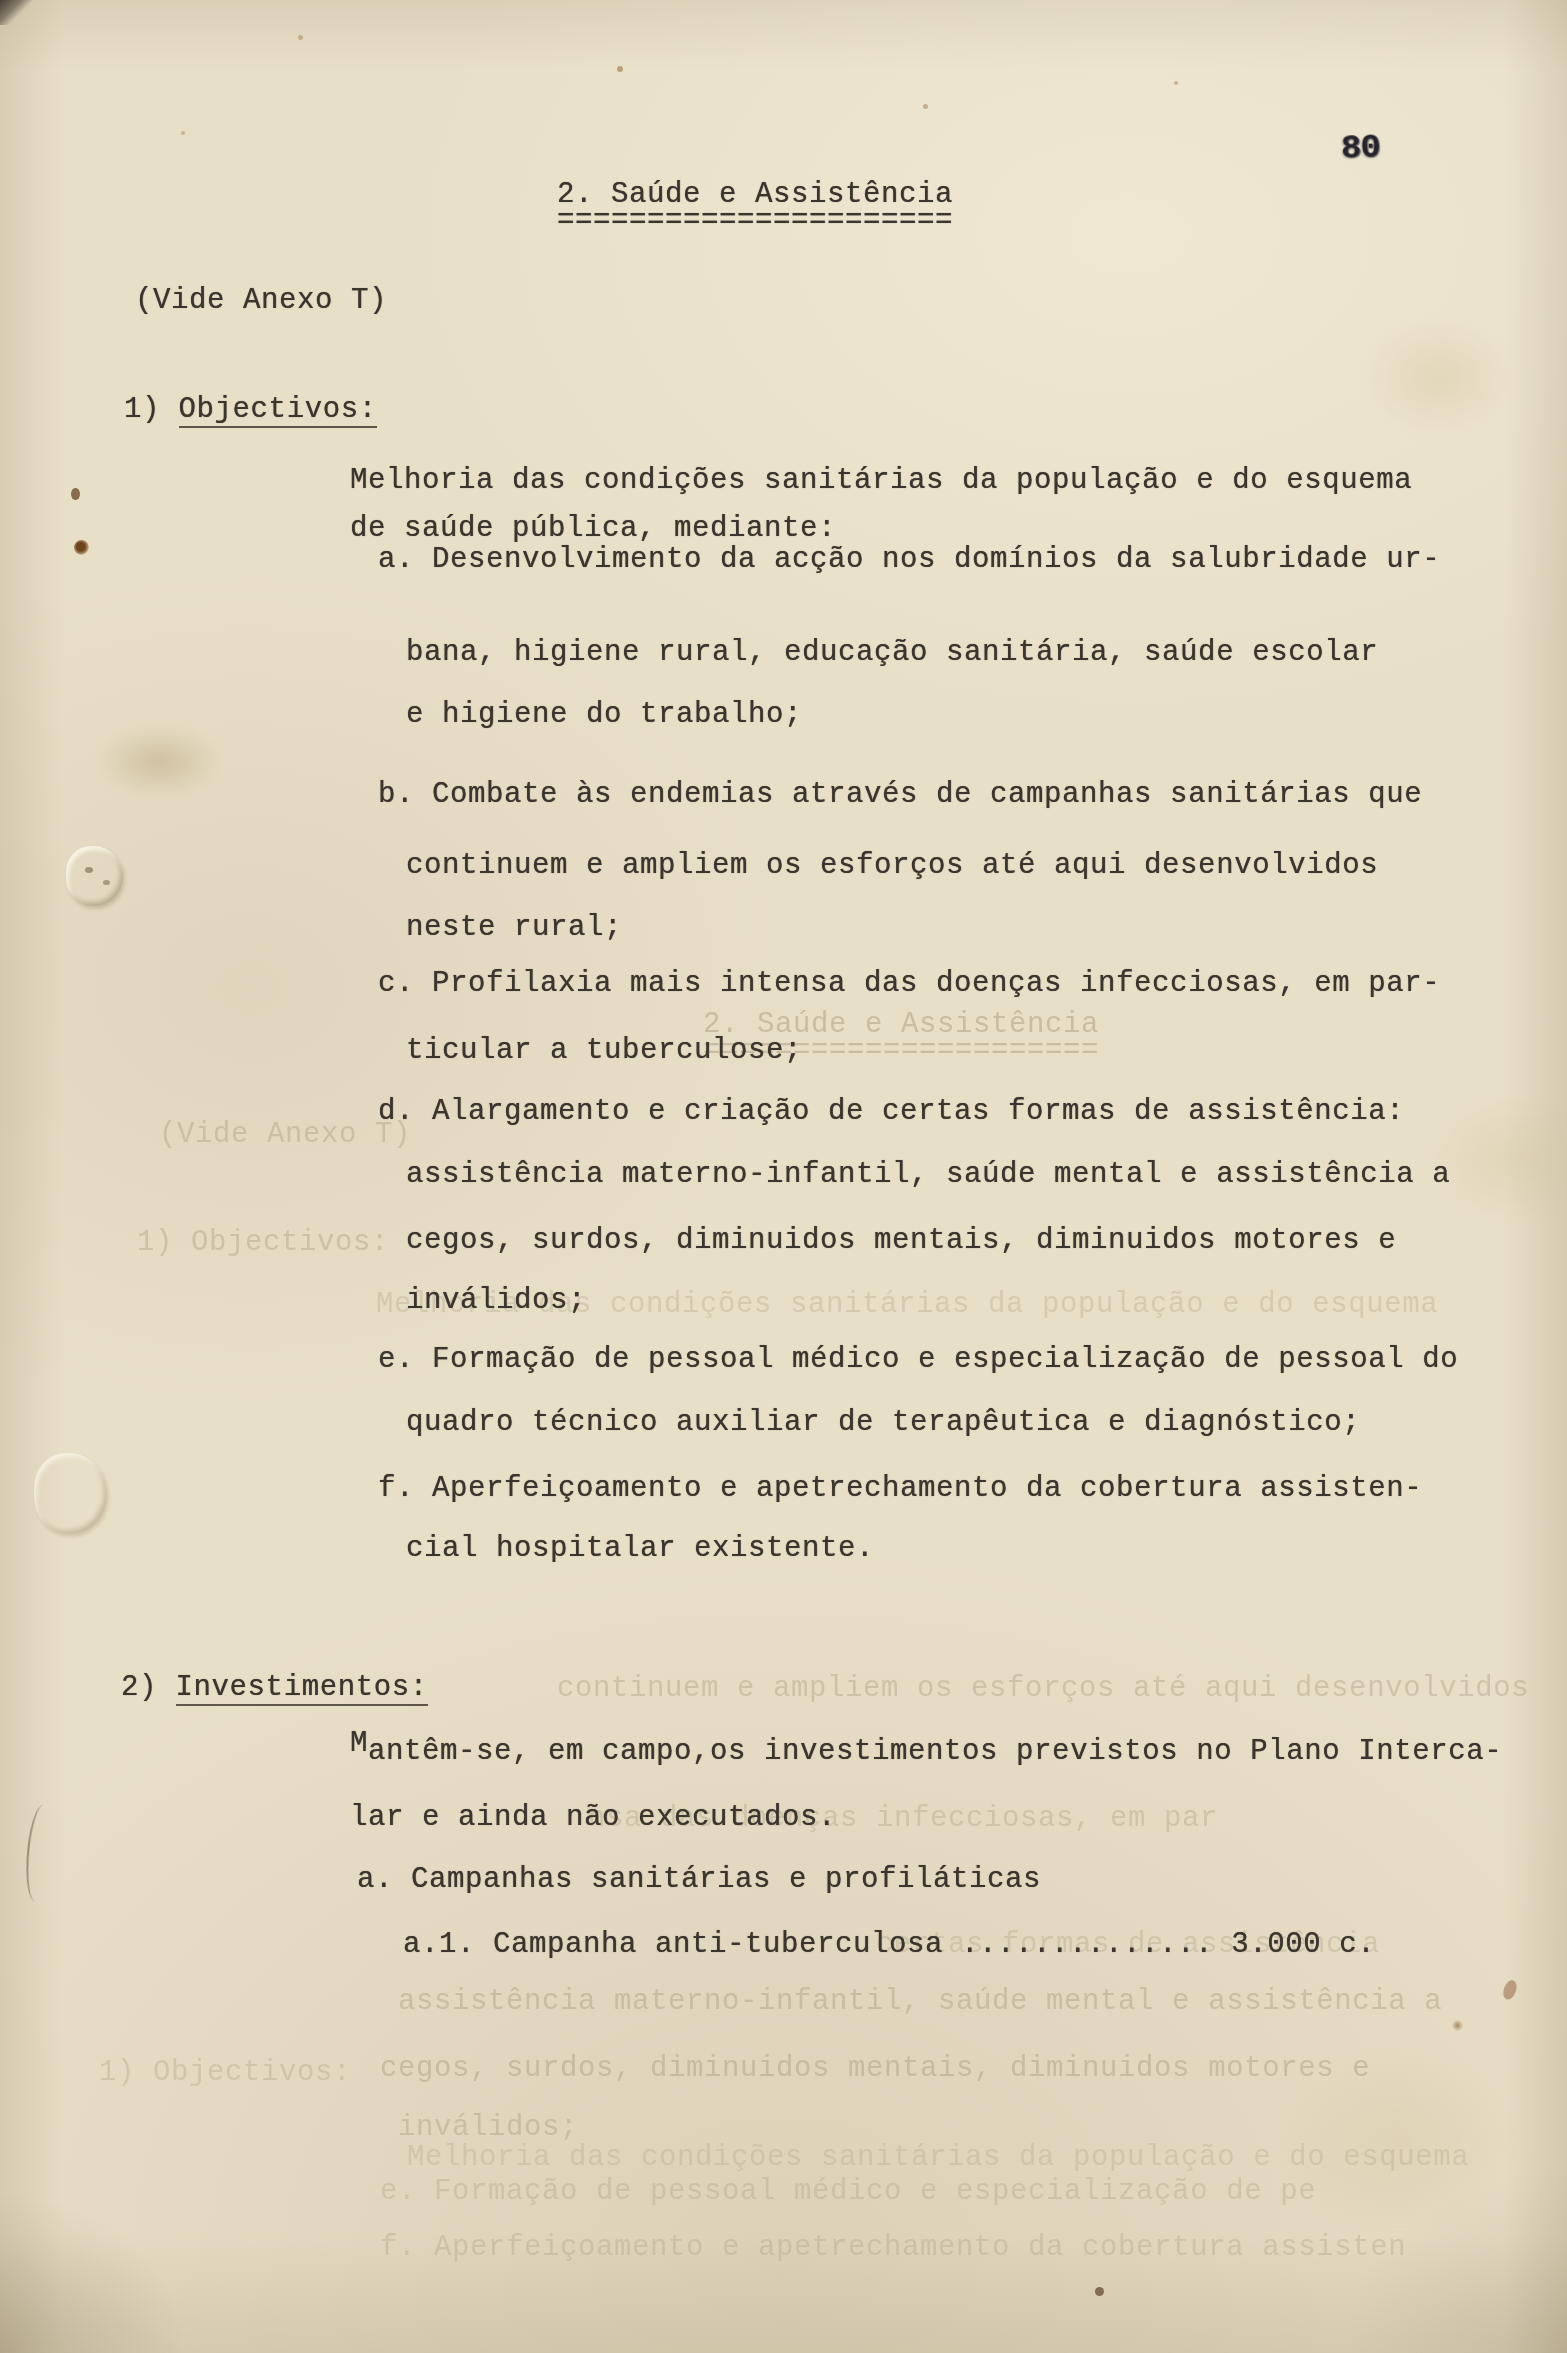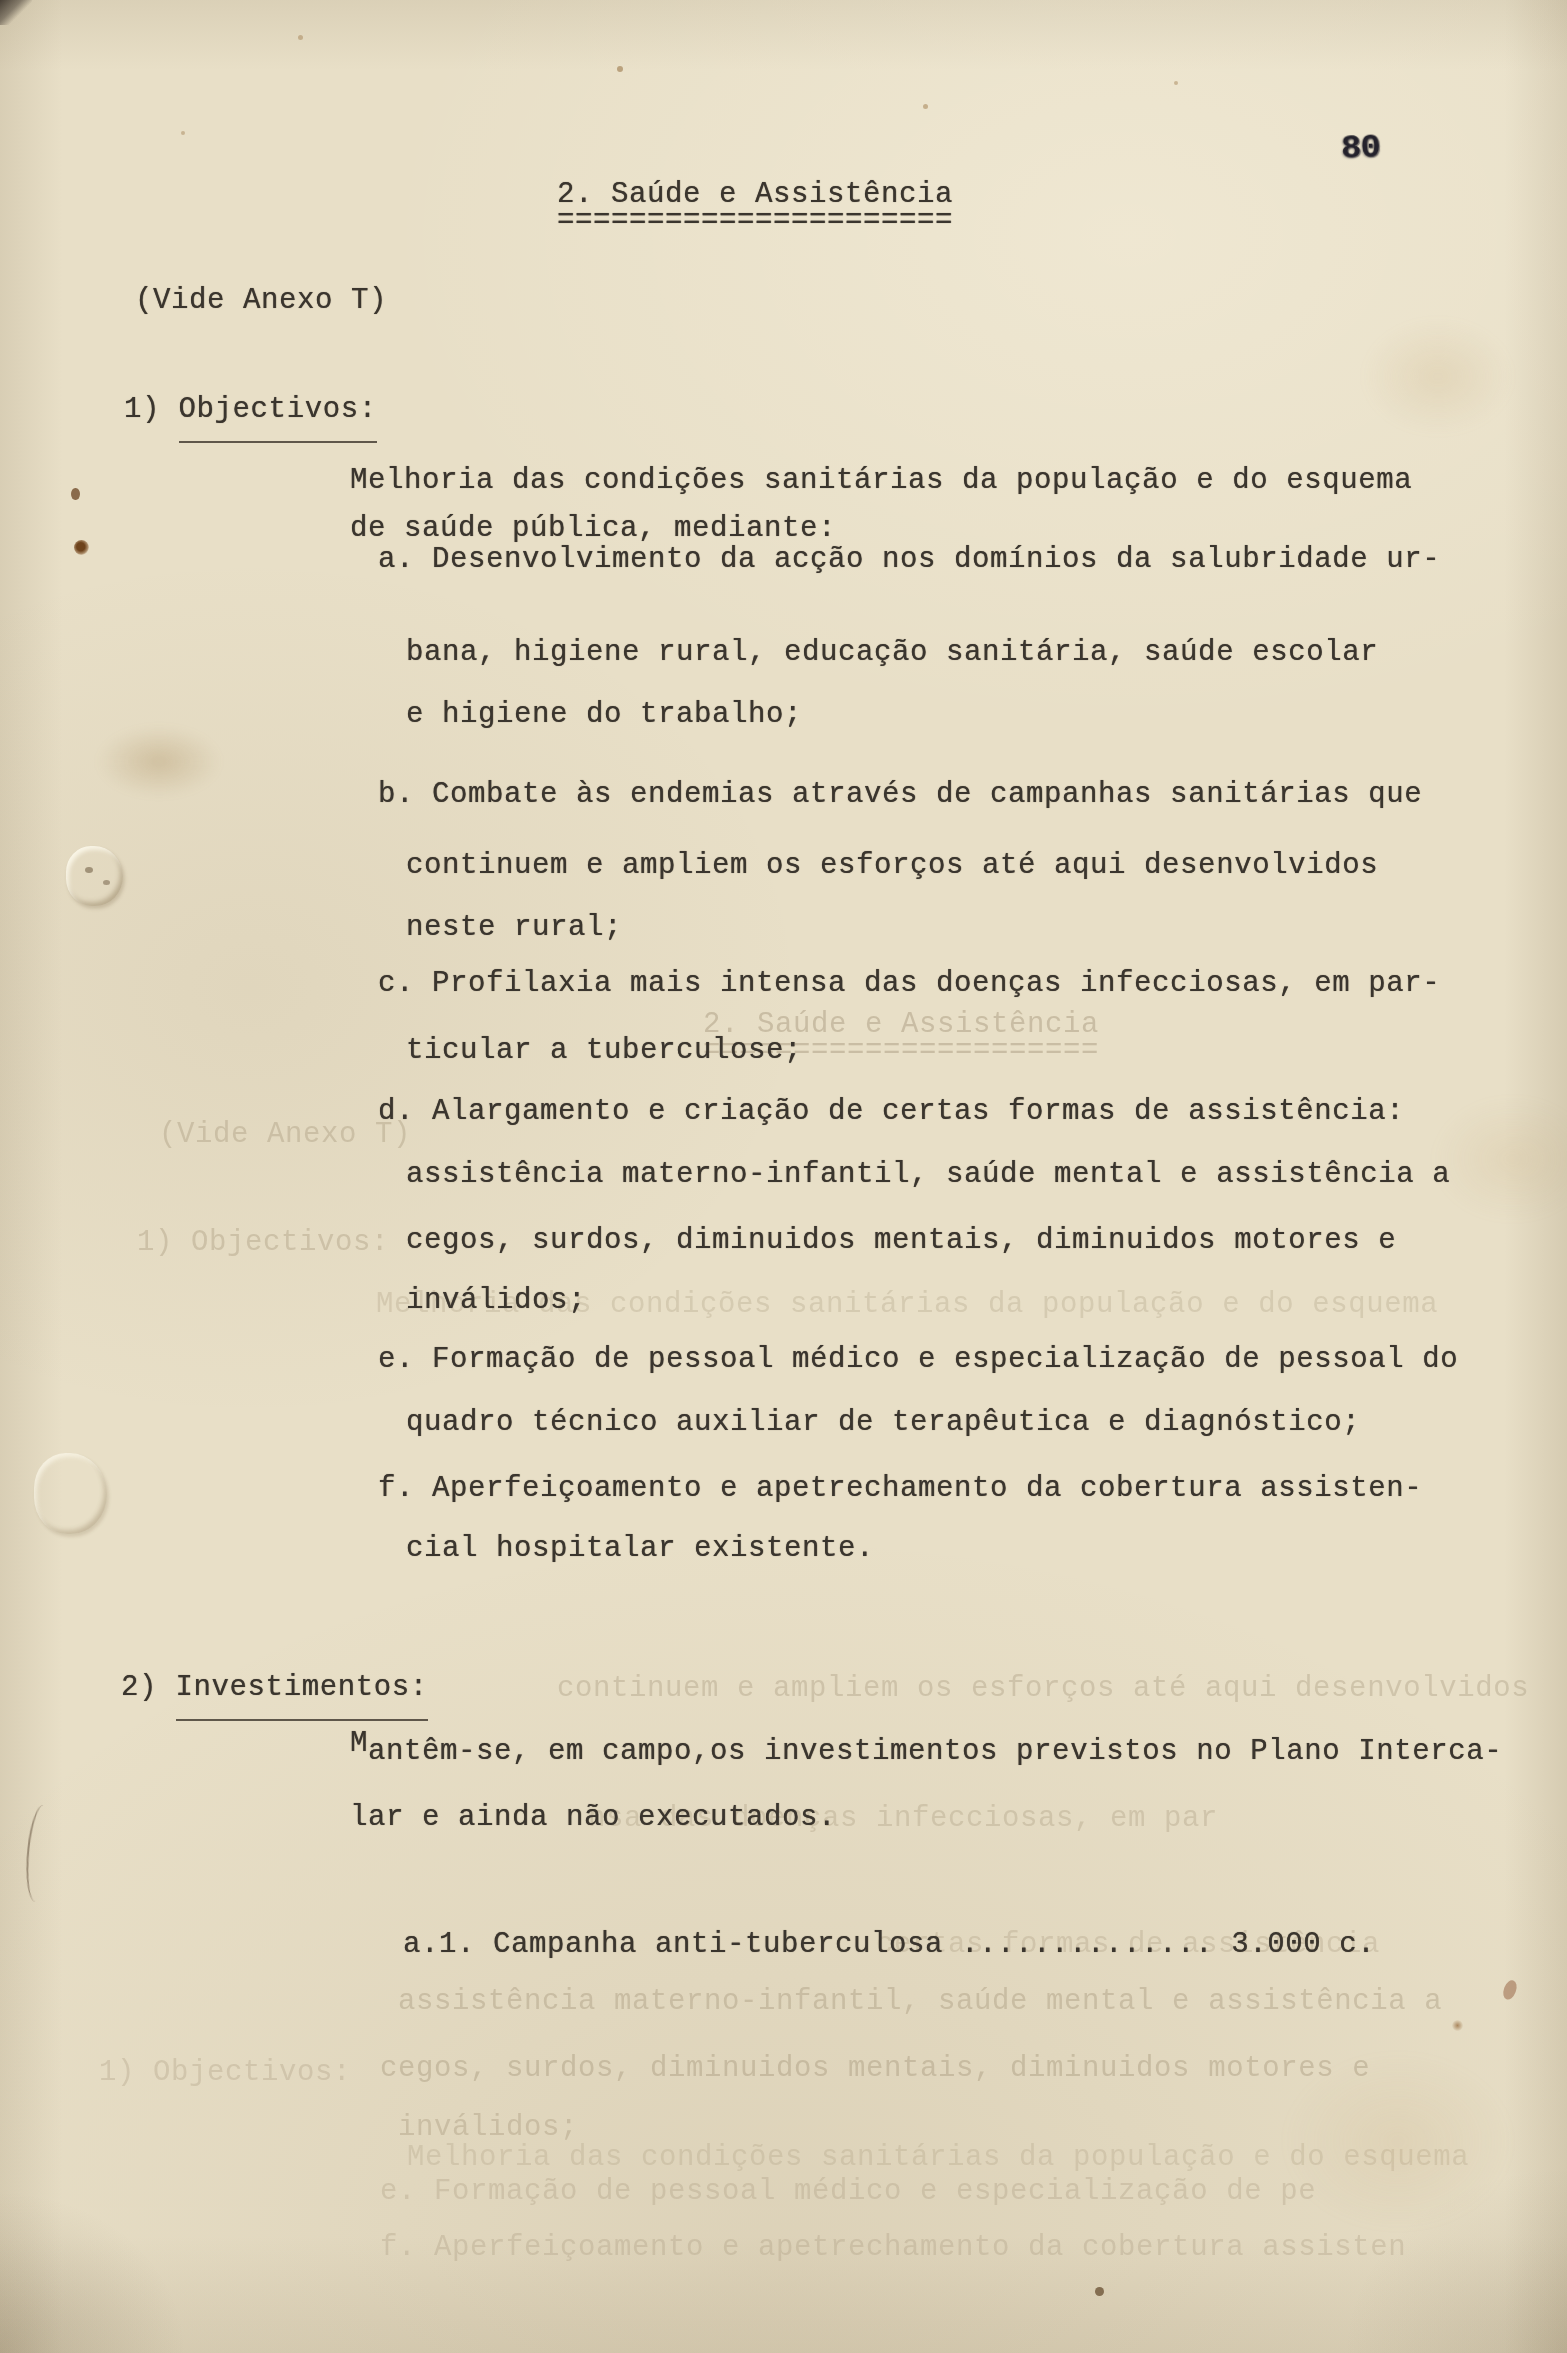--- a/index.html
+++ b/index.html
@@ -39,21 +39,21 @@
     position: absolute;
     white-space: pre;
     font-family: "Liberation Mono", monospace;
     font-size: 29px;
     line-height: 1.2;
     letter-spacing: 0.6px;
     color: #a5967a;
   }
   .heading-word {
     border-bottom: 2.7px solid rgba(60,52,42,.8);
-    padding-bottom: 15px;
+    padding-bottom: 0;
     margin-left: 18.6px;
   }
   .raised { position: relative; top: -8px; }
   .stamp {
     position: absolute;
     left: 1341px;
     top: 129px;
     font-family: "Liberation Mono", monospace;
     font-weight: bold;
     font-size: 34px;
@@ -145,20 +145,21 @@
     <div class="line" style="left:378px;top:1343px">e. Formação de pessoal médico e especialização de pessoal do</div>
 
     <div class="line" style="left:378px;top:1472px">f. Aperfeiçoamento e apetrechamento da cobertura assisten-</div>
     <div class="line" style="left:406px;top:1532px">cial hospitalar existente.</div>
 
     <div class="line" style="left:121px;top:1671px"><span>2)</span><span class="heading-word">Investimentos:</span></div>
 
     <div class="line" style="left:350px;top:1735px"><span class="raised">M</span><span>antêm-se, em campo,os investimentos previstos no Plano Interca-</span></div>
     <div class="line" style="left:350px;top:1801px">lar e ainda não executados.</div>
 
+    <div class="line" style="left:357px;top:1863px">a. Campanhas sanitárias e profiláticas</div>
     <div class="line" style="left:403px;top:1928px">a.1. Campanha anti-tuberculosa .............. 3.000 c.</div>
 
   </div>
 
   <div class="corner-notch"></div>
   <div class="spot" style="left:71px;top:488px;width:8.8px;height:12.4px;background:rgba(107,68,35,.75)"></div>
   <div class="spot" style="left:74px;top:540px;width:15px;height:15px;background:radial-gradient(circle at 45% 45%, #6e431c 0 35%, rgba(122,74,30,.55) 60%, transparent 75%)"></div>
   <div class="spot" style="left:97px;top:726px;width:124px;height:71px;background:radial-gradient(closest-side, rgba(148,113,58,.25), transparent);filter:blur(4.4px)"></div>
   <div class="emboss" style="left:66px;top:846px;width:57px;height:60px"></div>
   <div class="spot" style="left:85px;top:867px;width:8px;height:6.2px;background:rgba(95,75,50,.5)"></div>

